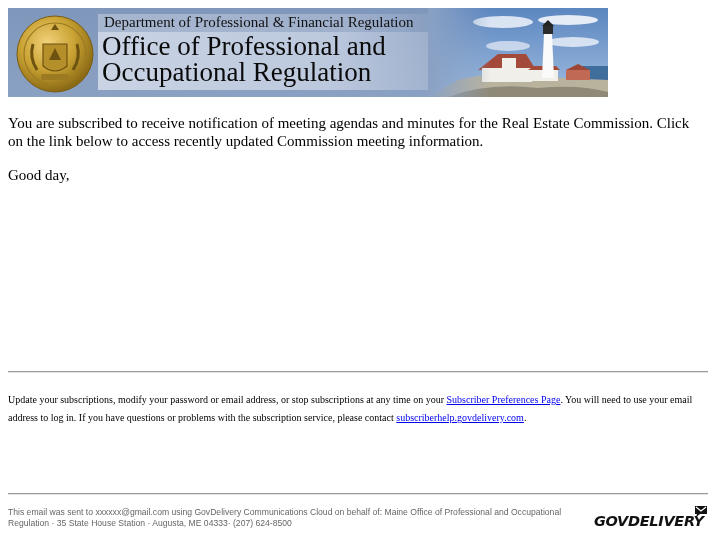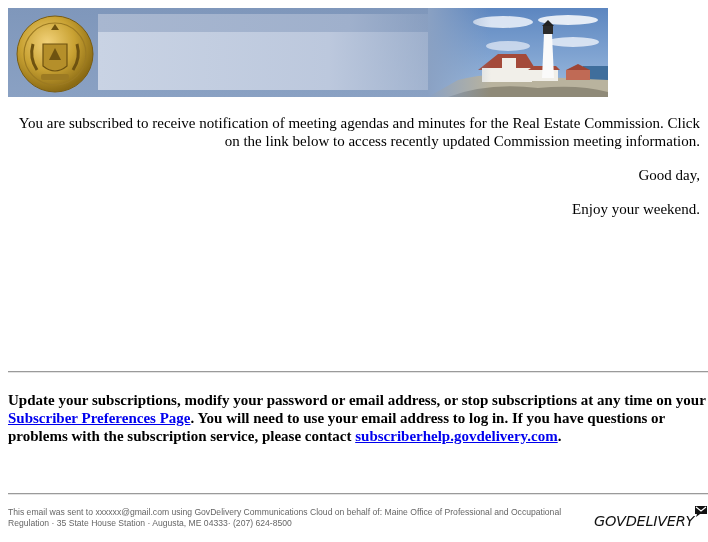--- a/index.html
+++ b/index.html
@@ -14,36 +14,36 @@
   .banner .topband { position: absolute; left: 90px; top: 6px; width: 360px; height: 18px;
             background: linear-gradient(90deg, #a8b7d0 0%, #9fb0cc 70%, rgba(159,176,204,0) 100%); }
   .banner .dept { position: absolute; left: 96px; top: 6px; font-size: 15px; color: #111;
             white-space: nowrap; }
   .banner .office { position: absolute; left: 94px; top: 25px; font-size: 27px; line-height: 26px;
             color: #0a0a0a; white-space: nowrap; }
   .seal { position: absolute; left: 7px; top: 6px; width: 80px; height: 80px; }
   .photo { position: absolute; left: 420px; top: 0; width: 180px; height: 89px; }
 
   .content { position: absolute; left: 8px; top: 114px; width: 692px; font-size: 15px; line-height: 18px; }
-  .content p { margin: 0 0 16px 0; text-align: right; }
+  .content p { margin: 0 0 16px 0; }
   a.link { color: #1a0dab; color: #0000ee; text-decoration: underline; }
 
   .hr1 { position: absolute; left: 8px; top: 371px; width: 700px; height: 0;
          border-top: 1px solid #9a9a9a; border-bottom: 1px solid #e3e3e3; }
-  .lower { position: absolute; left: 8px; top: 391px; width: 698px; font-size: 15px; line-height: 18px; font-weight: bold; }
+  .lower { position: absolute; left: 8px; top: 391px; width: 698px; font-size: 10px; line-height: 18px; }
   .lower p { margin: 0 0 16px 0; }
 
   .hr2 { position: absolute; left: 8px; top: 493px; width: 700px; height: 0;
          border-top: 1px solid #9a9a9a; border-bottom: 1px solid #e3e3e3; }
   .footer-text { position: absolute; left: 8px; top: 507px; width: 590px;
          font-family: "Liberation Sans", "DejaVu Sans", sans-serif; font-size: 8.6px; line-height: 11px;
          color: #666; }
   .govd { position: absolute; left: 592px; top: 504px; width: 116px; height: 30px; }
   .govd .word { position: absolute; left: 2px; top: 9px;
-         font-family: "DejaVu Sans", sans-serif; font-weight: normal; font-style: italic;
+         font-family: "DejaVu Sans", sans-serif; font-weight: bold; font-style: italic;
          font-size: 14.5px; letter-spacing: -0.3px; color: #111; white-space: nowrap; }
   .govd .env { position: absolute; left: 102px; top: 0px; }
 </style>
 </head>
 <body>
 
 <div class="banner">
   <div class="topband"></div>
   <div class="lightband"></div>
 
@@ -58,20 +58,25 @@
     <circle cx="40" cy="40" r="38" fill="url(#g1)" stroke="#7a5c10" stroke-width="1"></circle>
     <circle cx="40" cy="40" r="31" fill="none" stroke="#9c7a22" stroke-width="1.2"></circle>
     <path d="M40 10 l4 6 -8 0z" fill="#6e5210"></path>
     <path d="M28 30 h24 v22 q-12 10 -24 0z" fill="#b58f2a" stroke="#6e5210" stroke-width="1.2"></path>
     <path d="M34 46 l6 -12 6 12z" fill="#6e5210"></path>
     <path d="M18 30 q-4 14 4 26" stroke="#6e5210" stroke-width="3" fill="none"></path>
     <path d="M62 30 q4 14 -4 26" stroke="#6e5210" stroke-width="3" fill="none"></path>
     <rect x="26" y="60" width="28" height="6" rx="2" fill="#9c7a22"></rect>
   </svg>
 
+  <div class="dept">Department of Professional &amp; Financial Regulation</div>
+  <div class="office">
+    <div>Office of Professional and</div>
+    <div>Occupational Regulation</div>
+  </div>
 
   <svg class="photo" viewBox="0 0 180 89" preserveAspectRatio="none">
     <defs>
       <linearGradient id="sky" x1="0" y1="0" x2="0" y2="1">
         <stop offset="0%" stop-color="#5c86c0"></stop>
         <stop offset="100%" stop-color="#9fbde0"></stop>
       </linearGradient>
       <linearGradient id="fade" x1="0" y1="0" x2="1" y2="0">
         <stop offset="0%" stop-color="#8aa1c3" stop-opacity="1"></stop>
         <stop offset="35%" stop-color="#8aa1c3" stop-opacity="0"></stop>
@@ -95,21 +100,20 @@
     <path d="M116 26 L124 26 L126 70 L114 70z" fill="#fafafa"></path>
     <rect x="115" y="18" width="10" height="8" fill="#2b2b2b"></rect>
     <path d="M114 18 L120 12 L126 18z" fill="#222"></path>
     <rect width="180" height="89" fill="url(#fade)"></rect>
   </svg>
 </div>
 
 <div class="content">
   <p>You are subscribed to receive notification of meeting agendas and minutes for the Real Estate Commission. Click on the link below to access recently updated Commission meeting information.</p>
   <p>Good day,</p>
-  <p>Enjoy your weekend.</p>
 </div>
 
 <div class="hr1"></div>
 
 <div class="lower">
   <p><span>Update your subscriptions, modify your password or email address, or stop subscriptions at any time on your </span><a class="link" href="#">Subscriber Preferences Page</a><span>. You will need to use your email address to log in. If you have questions or problems with the subscription service, please contact </span><a class="link" href="#">subscriberhelp.govdelivery.com</a><span>.</span></p>
 </div>
 
 <div class="hr2"></div>
 

